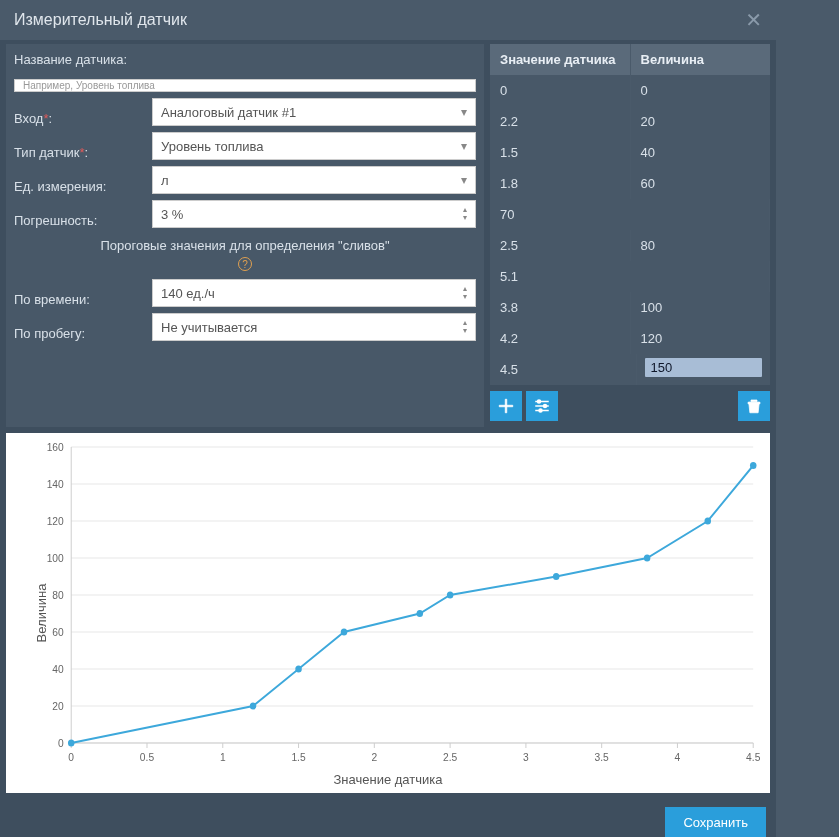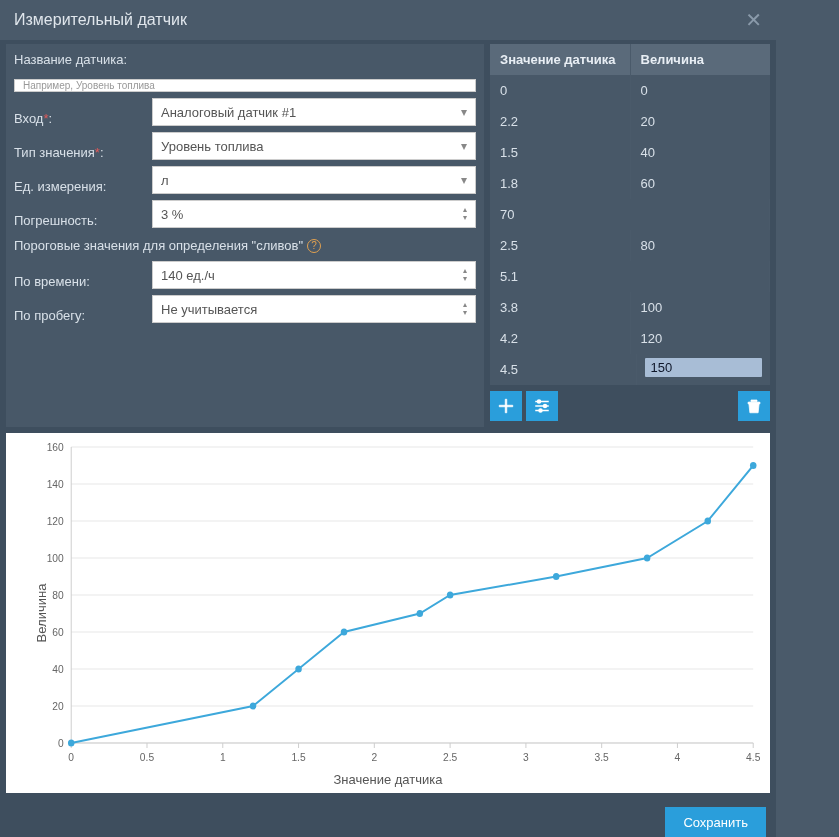--- a/index.html
+++ b/index.html
@@ -56,20 +56,21 @@
   .select-input { cursor: pointer; }
   .select-caret { color: #888; font-size: 12px; margin-left: 4px; }
   .stepper-input { position: relative; }
   .stepper-arrows {
     display: flex; flex-direction: column; font-size: 8px; color: #888;
     line-height: 1; gap: 1px;
   }
   .section-label {
     color: #d8e0e8; font-size: 13px; display: flex; align-items: center; gap: 4px;
     padding: 6px 0 2px 0;
+    flex-direction: column;
   }
   .help-icon {
     width: 14px; height: 14px; border-radius: 50%;
     border: 1px solid #e0a050; color: #e0a050;
     font-size: 10px; display: inline-flex; align-items: center; justify-content: center;
   }
   .table-pane {
     width: 280px; display: flex; flex-direction: column;
   }
   .table-header {
@@ -159,21 +160,21 @@
 
         <div class="form-row">
           <span class="form-label"><span>Вход</span><span class="required">*</span>:</span>
           <div class="select-input">
             <span>Аналоговый датчик #1</span>
             <span class="select-caret">▾</span>
           </div>
         </div>
 
         <div class="form-row">
-          <span class="form-label"><span>Тип значения</span><span class="required">*</span>:</span>
+          <span class="form-label"><span>Тип датчик</span><span class="required">*</span>:</span>
           <div class="select-input">
             <span>Уровень топлива</span>
             <span class="select-caret">▾</span>
           </div>
         </div>
 
         <div class="form-row">
           <span class="form-label">Ед. измерения:</span>
           <div class="select-input">
             <span>л</span>

